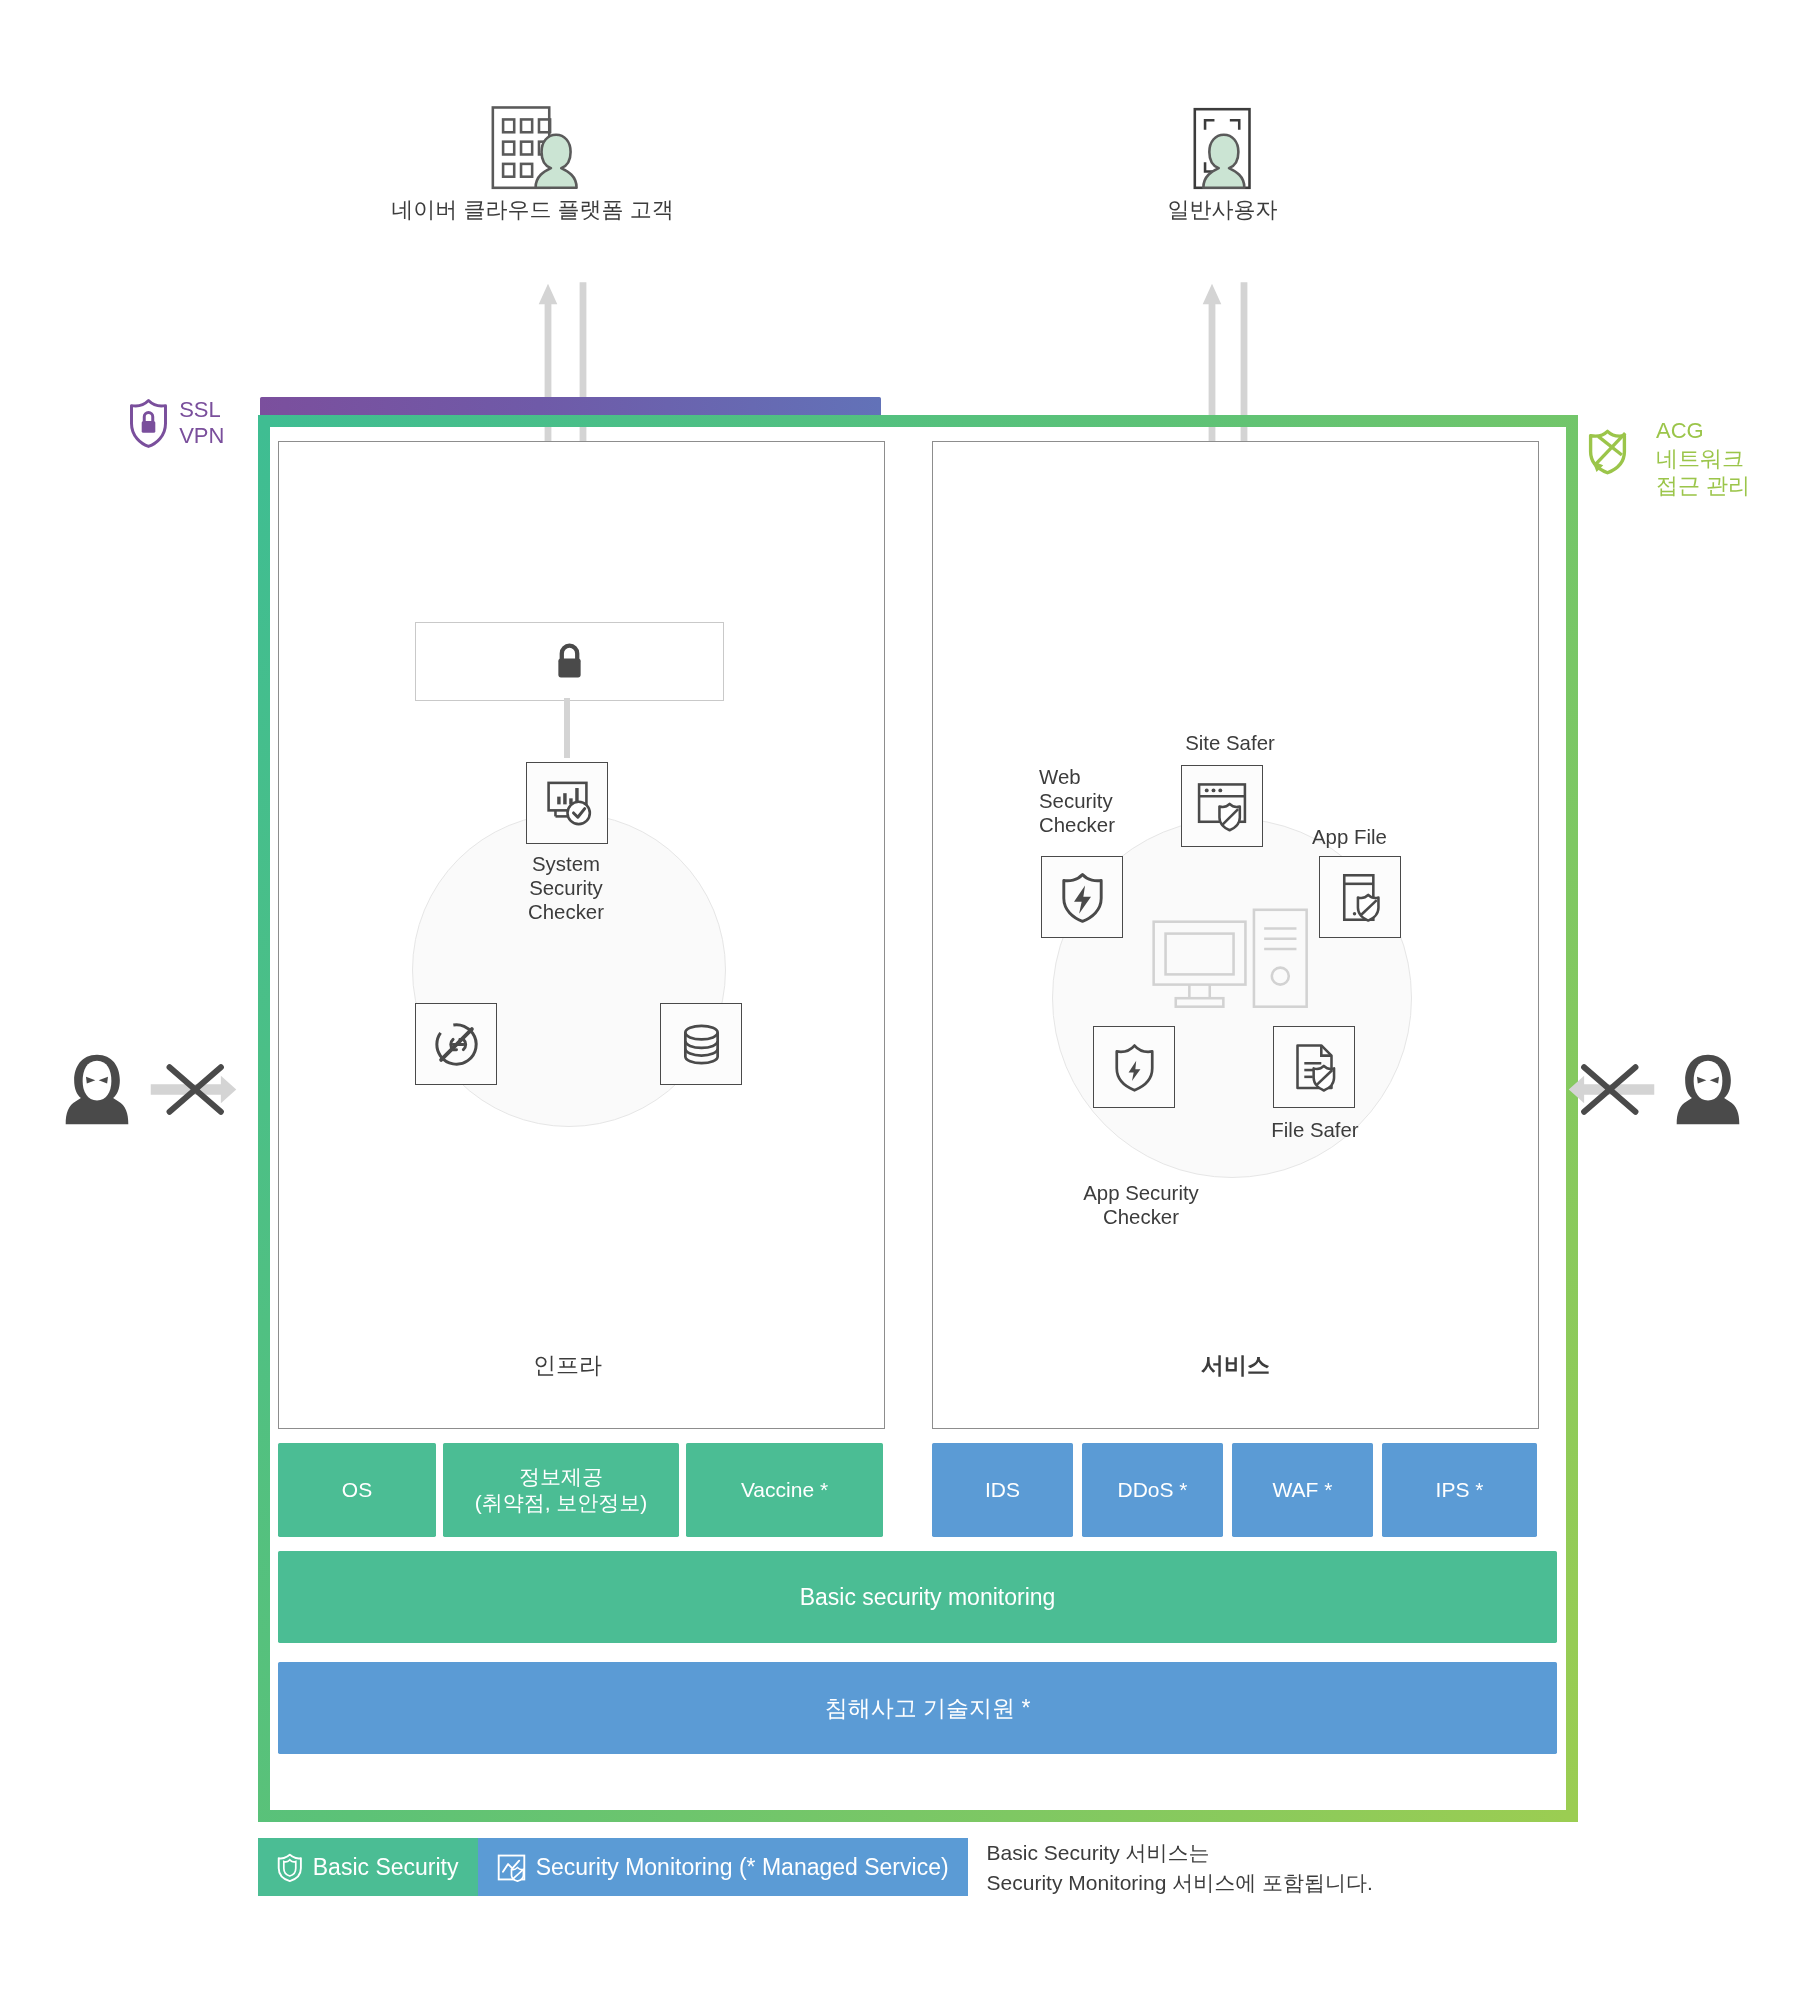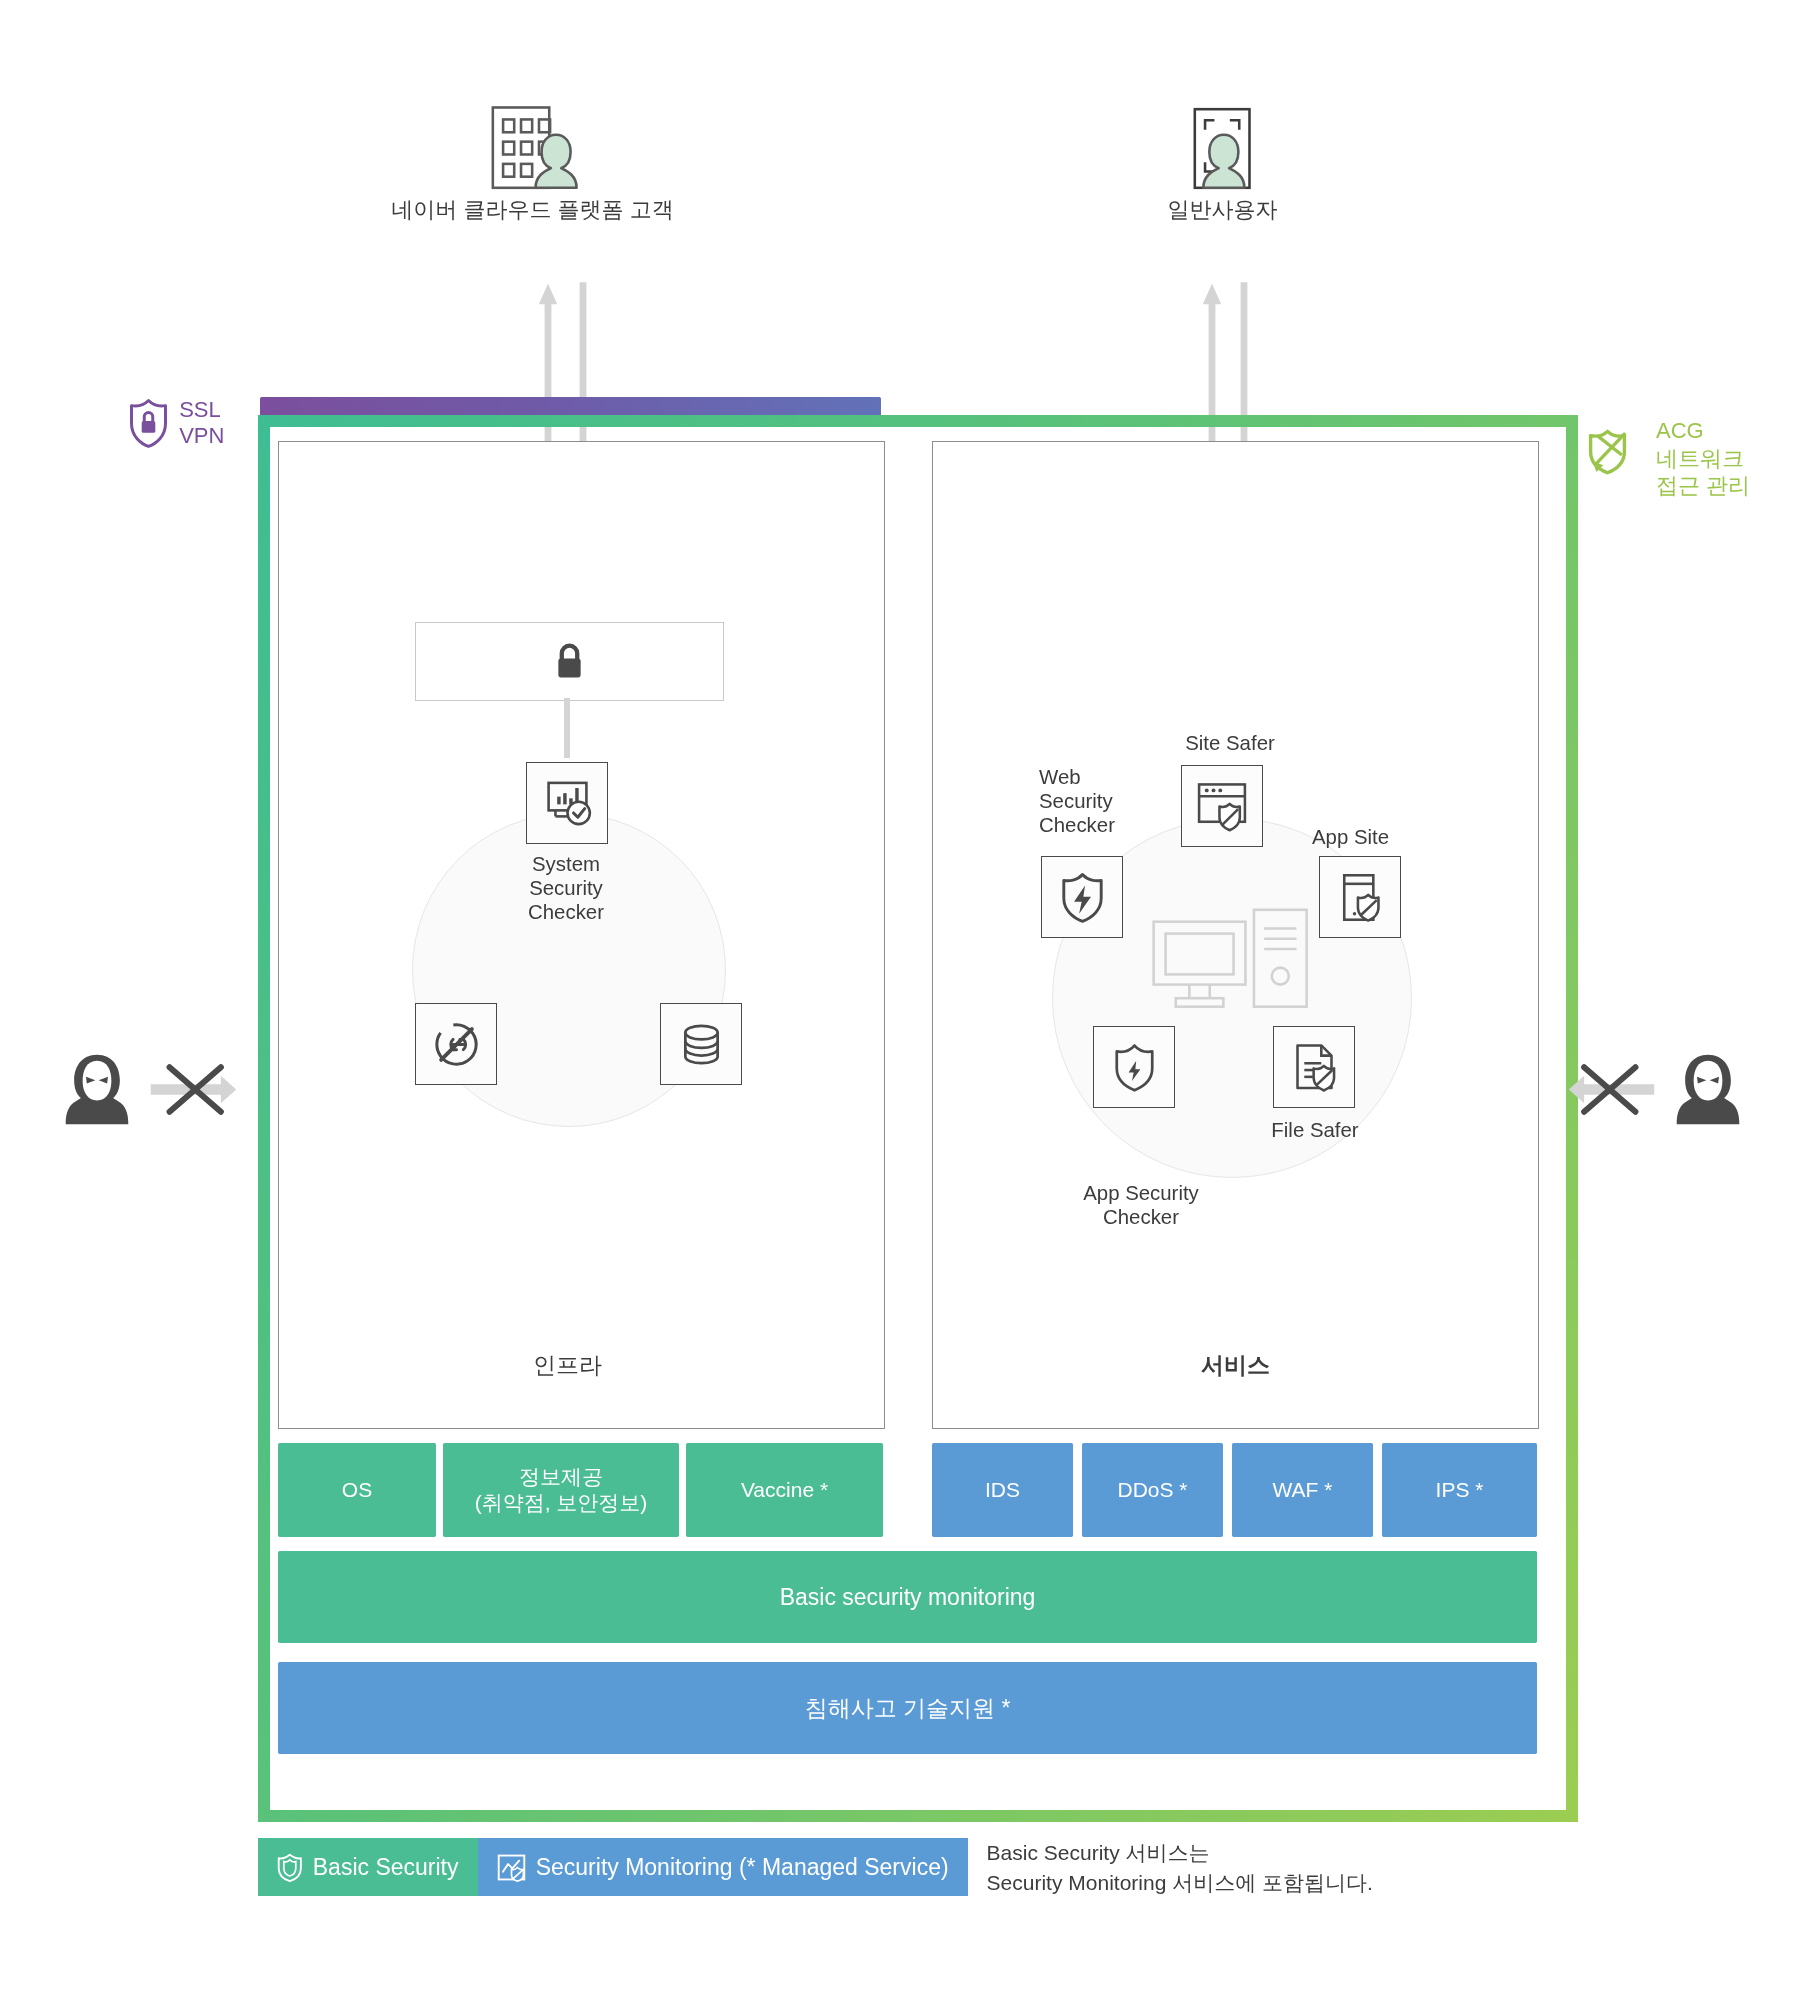--- a/index.html
+++ b/index.html
@@ -33,21 +33,21 @@
   .tile{border:1.7px solid #4a4a4a;background:#fcfcfc;display:flex;
         align-items:center;justify-content:center;}
   .cap{font-size:20.4px;color:#3c3c3c;line-height:1.18;}
 
   
   .chip{display:flex;align-items:center;justify-content:center;text-align:center;
         color:#fff;font-size:21px;line-height:1.25;border-radius:1.7px;}
   .chip.green{background:#4bbd94;}
   .chip.blue{background:#5b9bd5;}
   .wide-bar{display:flex;align-items:center;justify-content:center;color:#fff;
-            font-size:23px;border-radius:1.7px;}
+            font-size:23px;border-radius:1.7px;padding-left:20px;}
   .wide-bar.green{background:#4bbd94;}
   .wide-bar.blue{background:#5b9bd5;}
 
   
   .legend-item{display:flex;align-items:center;color:#fff;font-size:23px;height:58px;padding:0 19px;}
   .legend-item.green{background:#4bbd94;}
   .legend-item.blue{background:#5b9bd5;}
   .legend-note{font-size:21px;color:#3c3c3c;line-height:1.45;}
 
   
@@ -240,21 +240,21 @@
 <div class="abs cap" style="left:1032px;top:765px;width:153px;text-align:left;margin-left:7px;">
   Web<br>Security<br>Checker
 </div>
 <div class="abs tile" style="left:1041px;top:856px;width:80px;height:80px;">
   <svg width="51" height="53" viewBox="0 0 60 62">
     <path d="M30 4 C24 11 14 12 8 11 L8 32 C8 46 19 55 30 59 C41 55 52 46 52 32 L52 11 C46 12 36 11 30 4 Z" fill="none" stroke="#4a4a4a" stroke-width="3.4" stroke-linejoin="round"></path>
     <path d="M33 17 L20 36 L29 36 L26 50 L40 30 L31 30 Z" fill="#4a4a4a"></path>
   </svg>
 </div>
 
-<div class="abs cap" style="left:1312px;top:825px;width:187px;text-align:left;">App Site</div>
+<div class="abs cap" style="left:1312px;top:825px;width:187px;text-align:left;">App File</div>
 <div class="abs tile" style="left:1319px;top:856px;width:80px;height:80px;">
   <svg width="53" height="53" viewBox="0 0 62 62">
     <rect x="12" y="5" width="34" height="52" fill="none" stroke="#4a4a4a" stroke-width="3"></rect>
     <path d="M12 15 L46 15" stroke="#4a4a4a" stroke-width="3"></path>
     <circle cx="24" cy="50" r="2" fill="#4a4a4a"></circle>
     <path d="M40 28 C36 32 31 32 28 31 L28 43 C28 51 35 56 40 58 C45 56 52 51 52 43 L52 31 C49 32 44 32 40 28 Z" fill="#fff" stroke="#4a4a4a" stroke-width="3" stroke-linejoin="round"></path>
     <path d="M31 52 L50 34" stroke="#4a4a4a" stroke-width="3"></path>
   </svg>
 </div>
 

